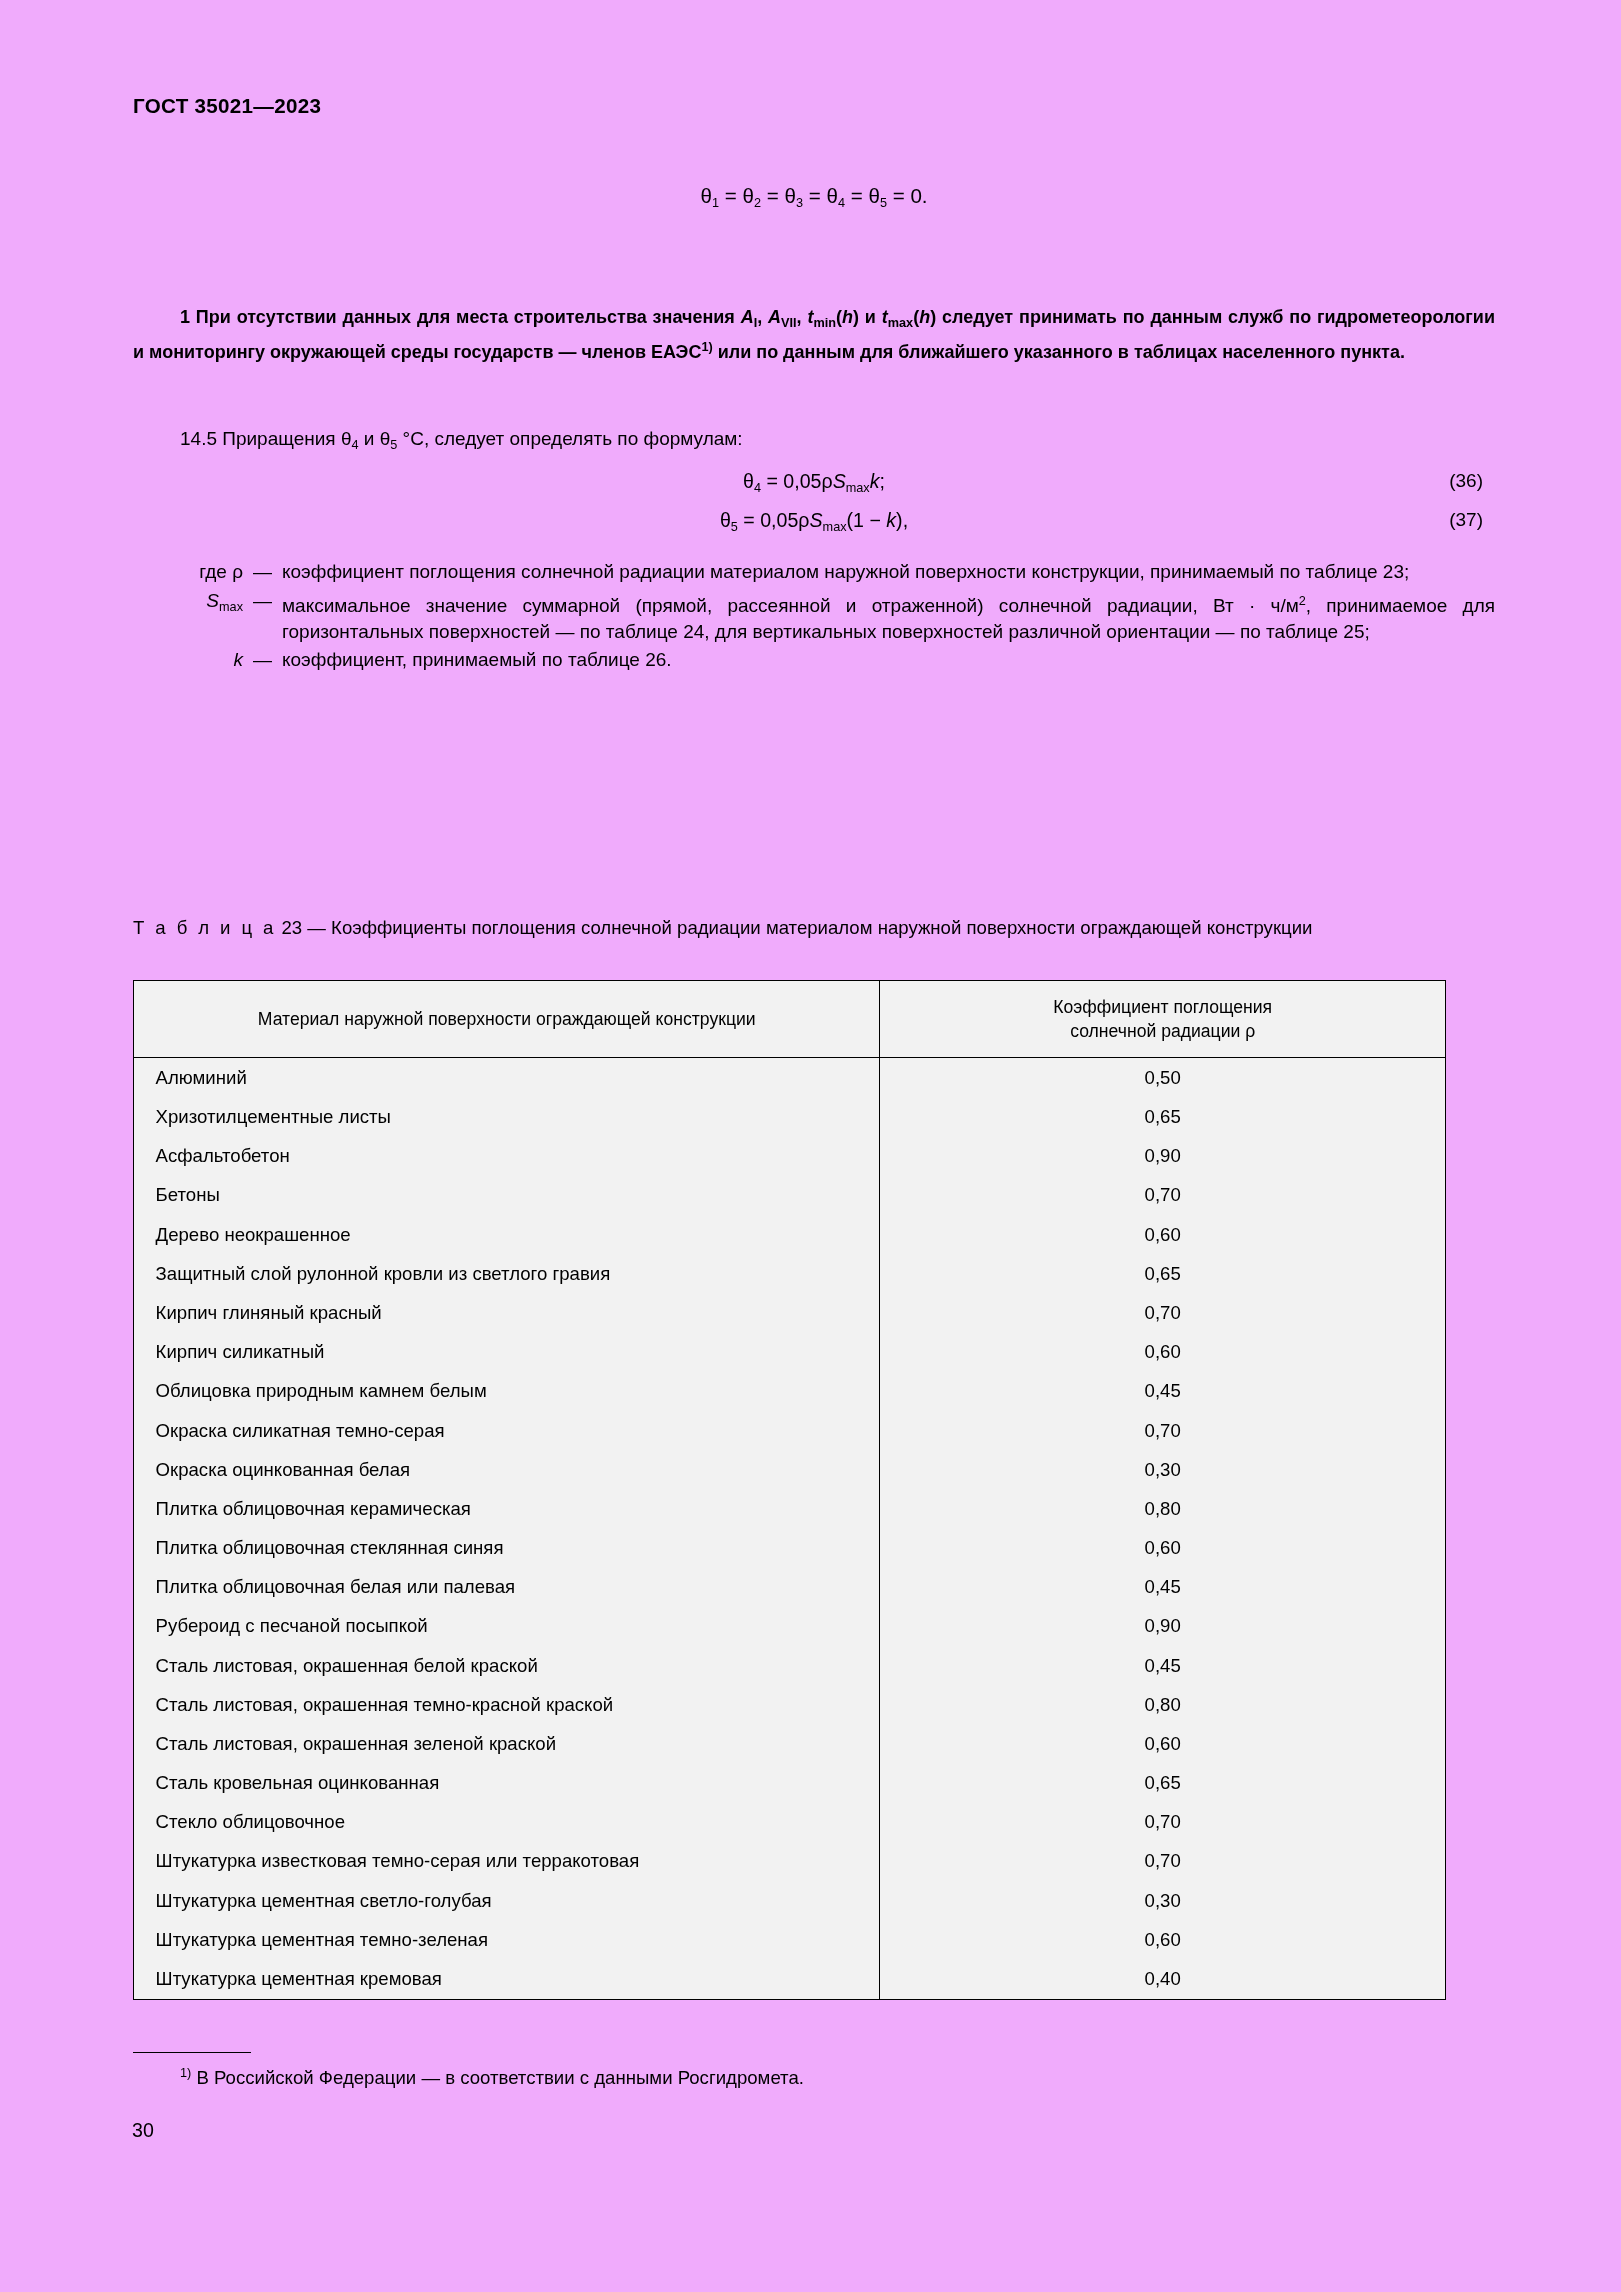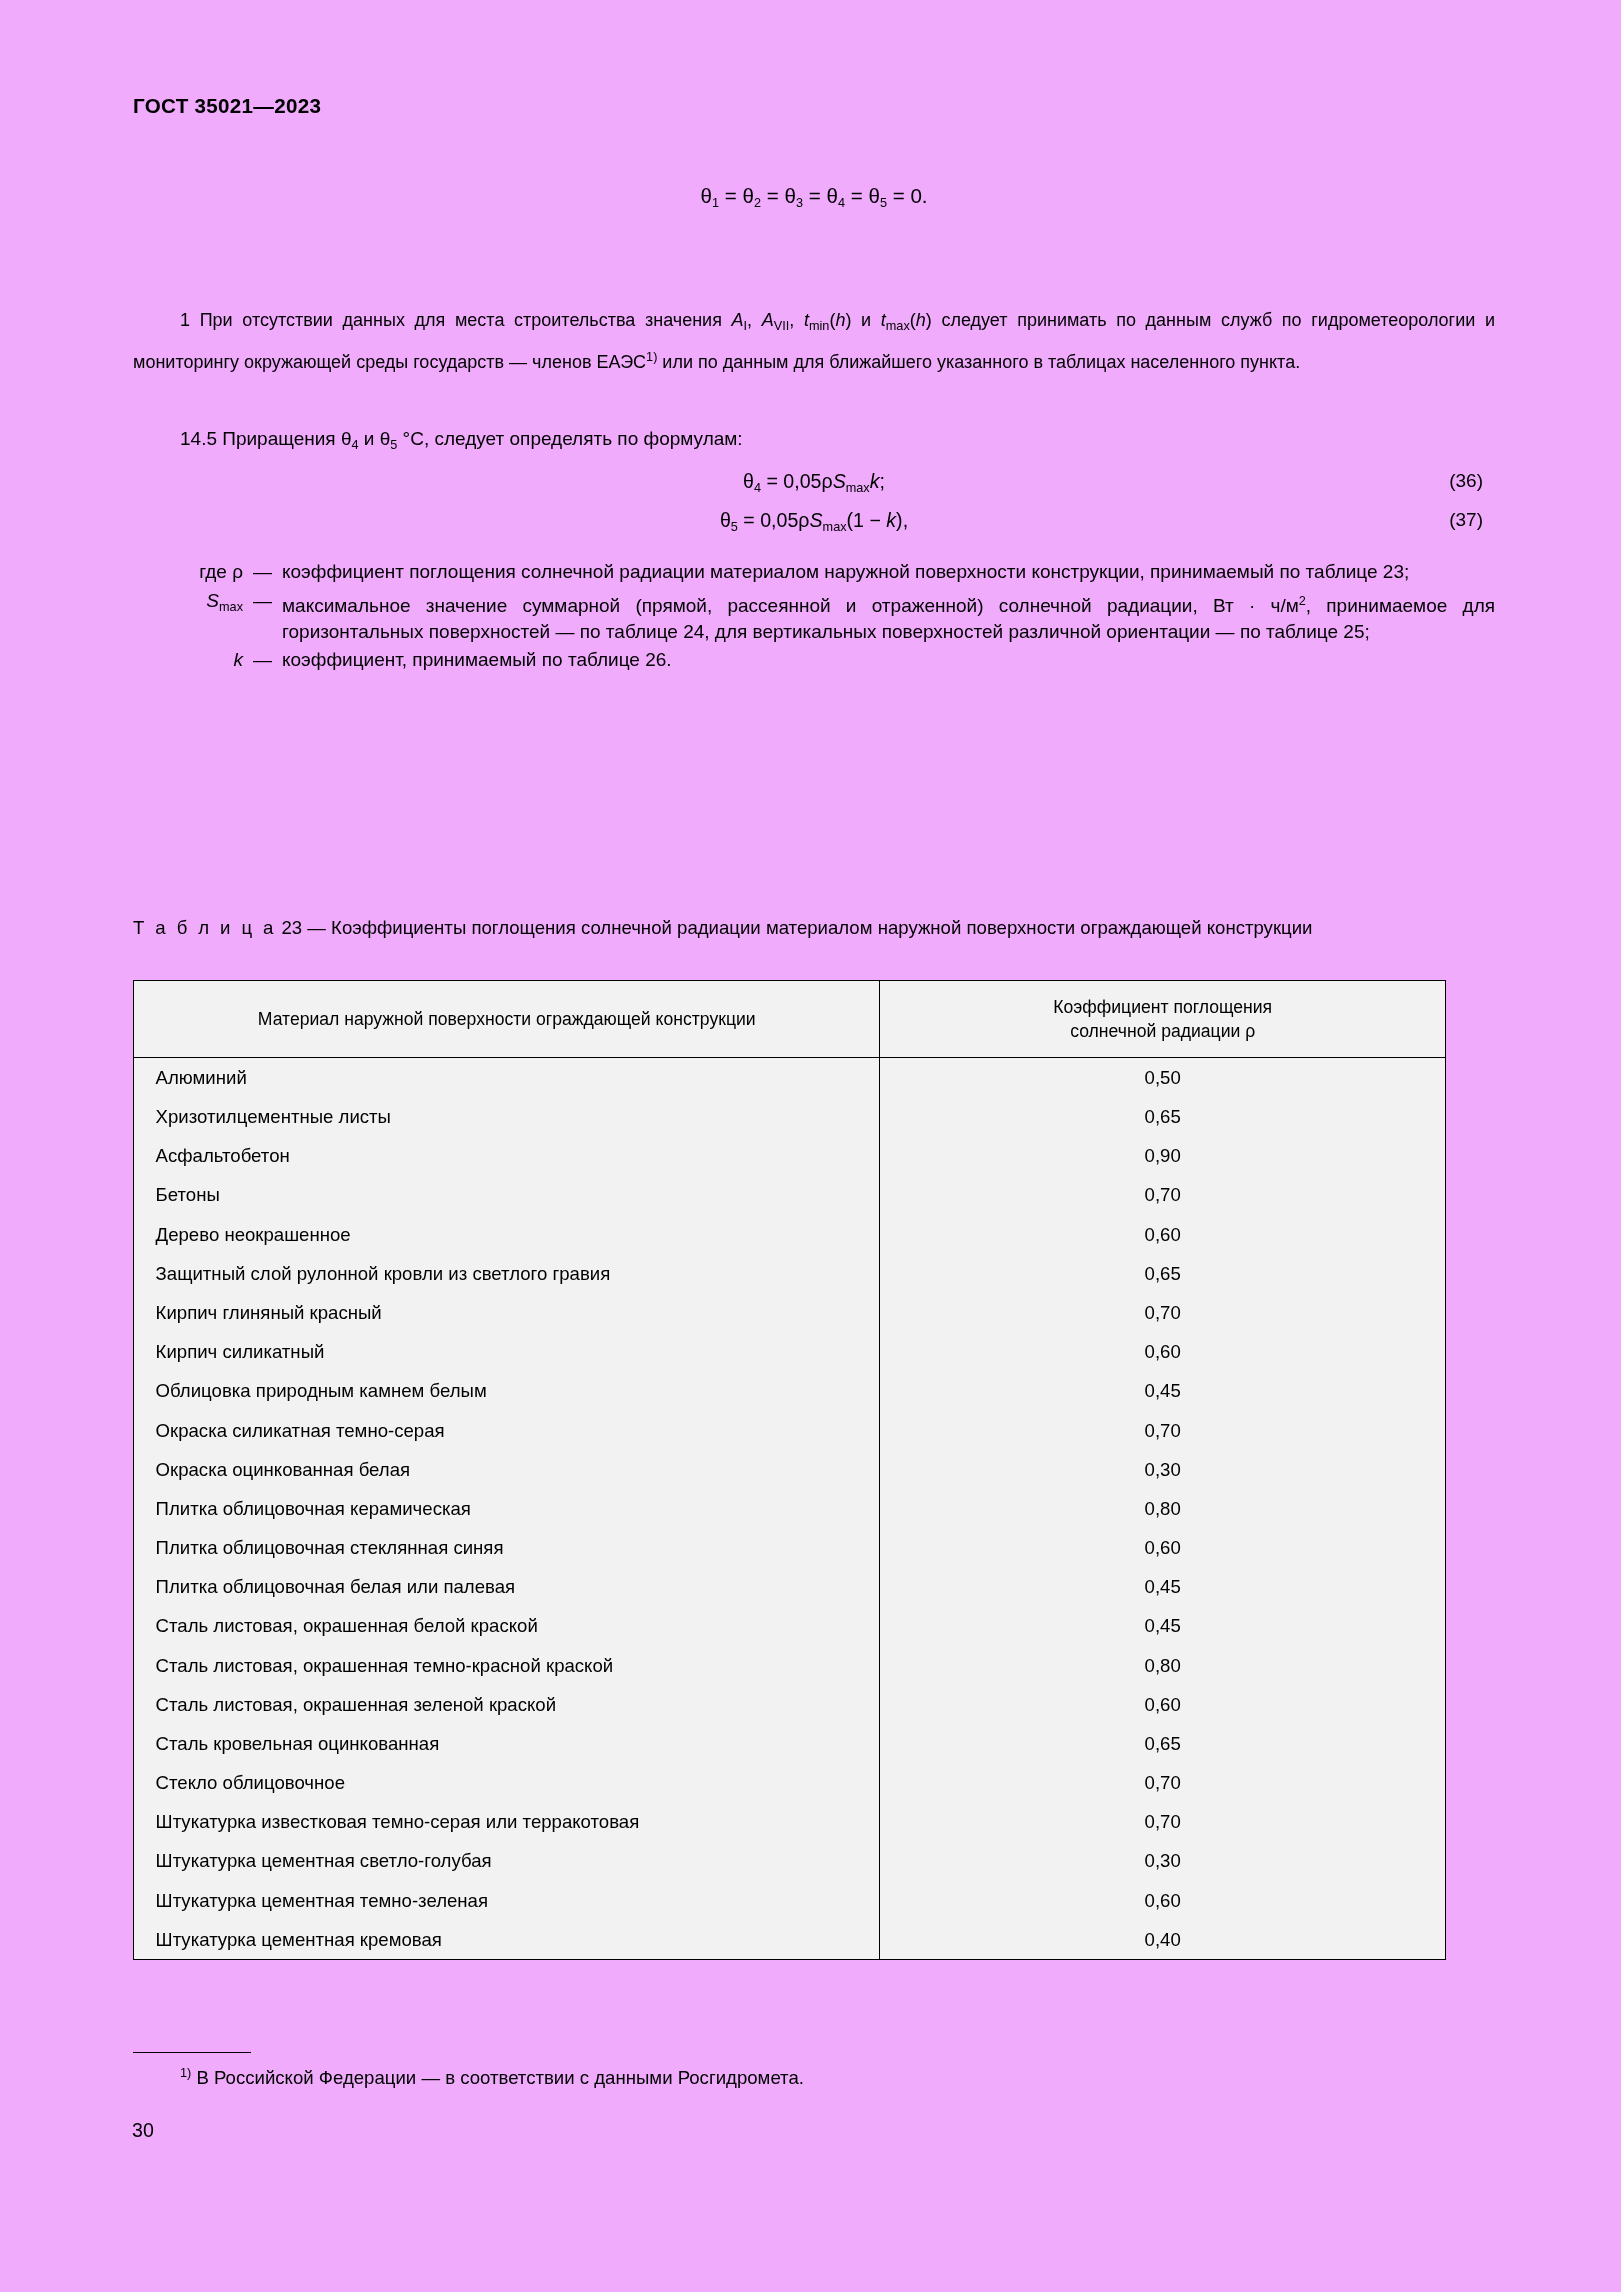--- a/index.html
+++ b/index.html
@@ -54,21 +54,22 @@
   }
   sub { vertical-align: -3.9px; }
   sup { vertical-align: 6.9px; }
   .ital { font-style: italic; }
   .note-head {
     letter-spacing: 2.9px;
     font-size: 18.6px;
   }
   .small-txt {
     font-size: 18px;
-    line-height: 31px;
+    line-height: 24px;
+    font-weight: bold;
   }
   .formula-row {
     position: absolute;
     left: 0;
     width: 1362px;
     font-size: 19.6px;
   }
   .formula-row .f-center {
     text-align: center;
   }
@@ -299,20 +300,24 @@
           </tr>
           <tr>
             <td class="mat">Плитка облицовочная стеклянная синяя</td>
             <td class="val">0,60</td>
           </tr>
           <tr>
             <td class="mat">Плитка облицовочная белая или палевая</td>
             <td class="val">0,45</td>
           </tr>
           <tr>
+            <td class="mat">Рубероид с песчаной посыпкой</td>
+            <td class="val">0,90</td>
+          </tr>
+          <tr>
             <td class="mat">Сталь листовая, окрашенная белой краской</td>
             <td class="val">0,45</td>
           </tr>
           <tr>
             <td class="mat">Сталь листовая, окрашенная темно-красной краской</td>
             <td class="val">0,80</td>
           </tr>
           <tr>
             <td class="mat">Сталь листовая, окрашенная зеленой краской</td>
             <td class="val">0,60</td>

